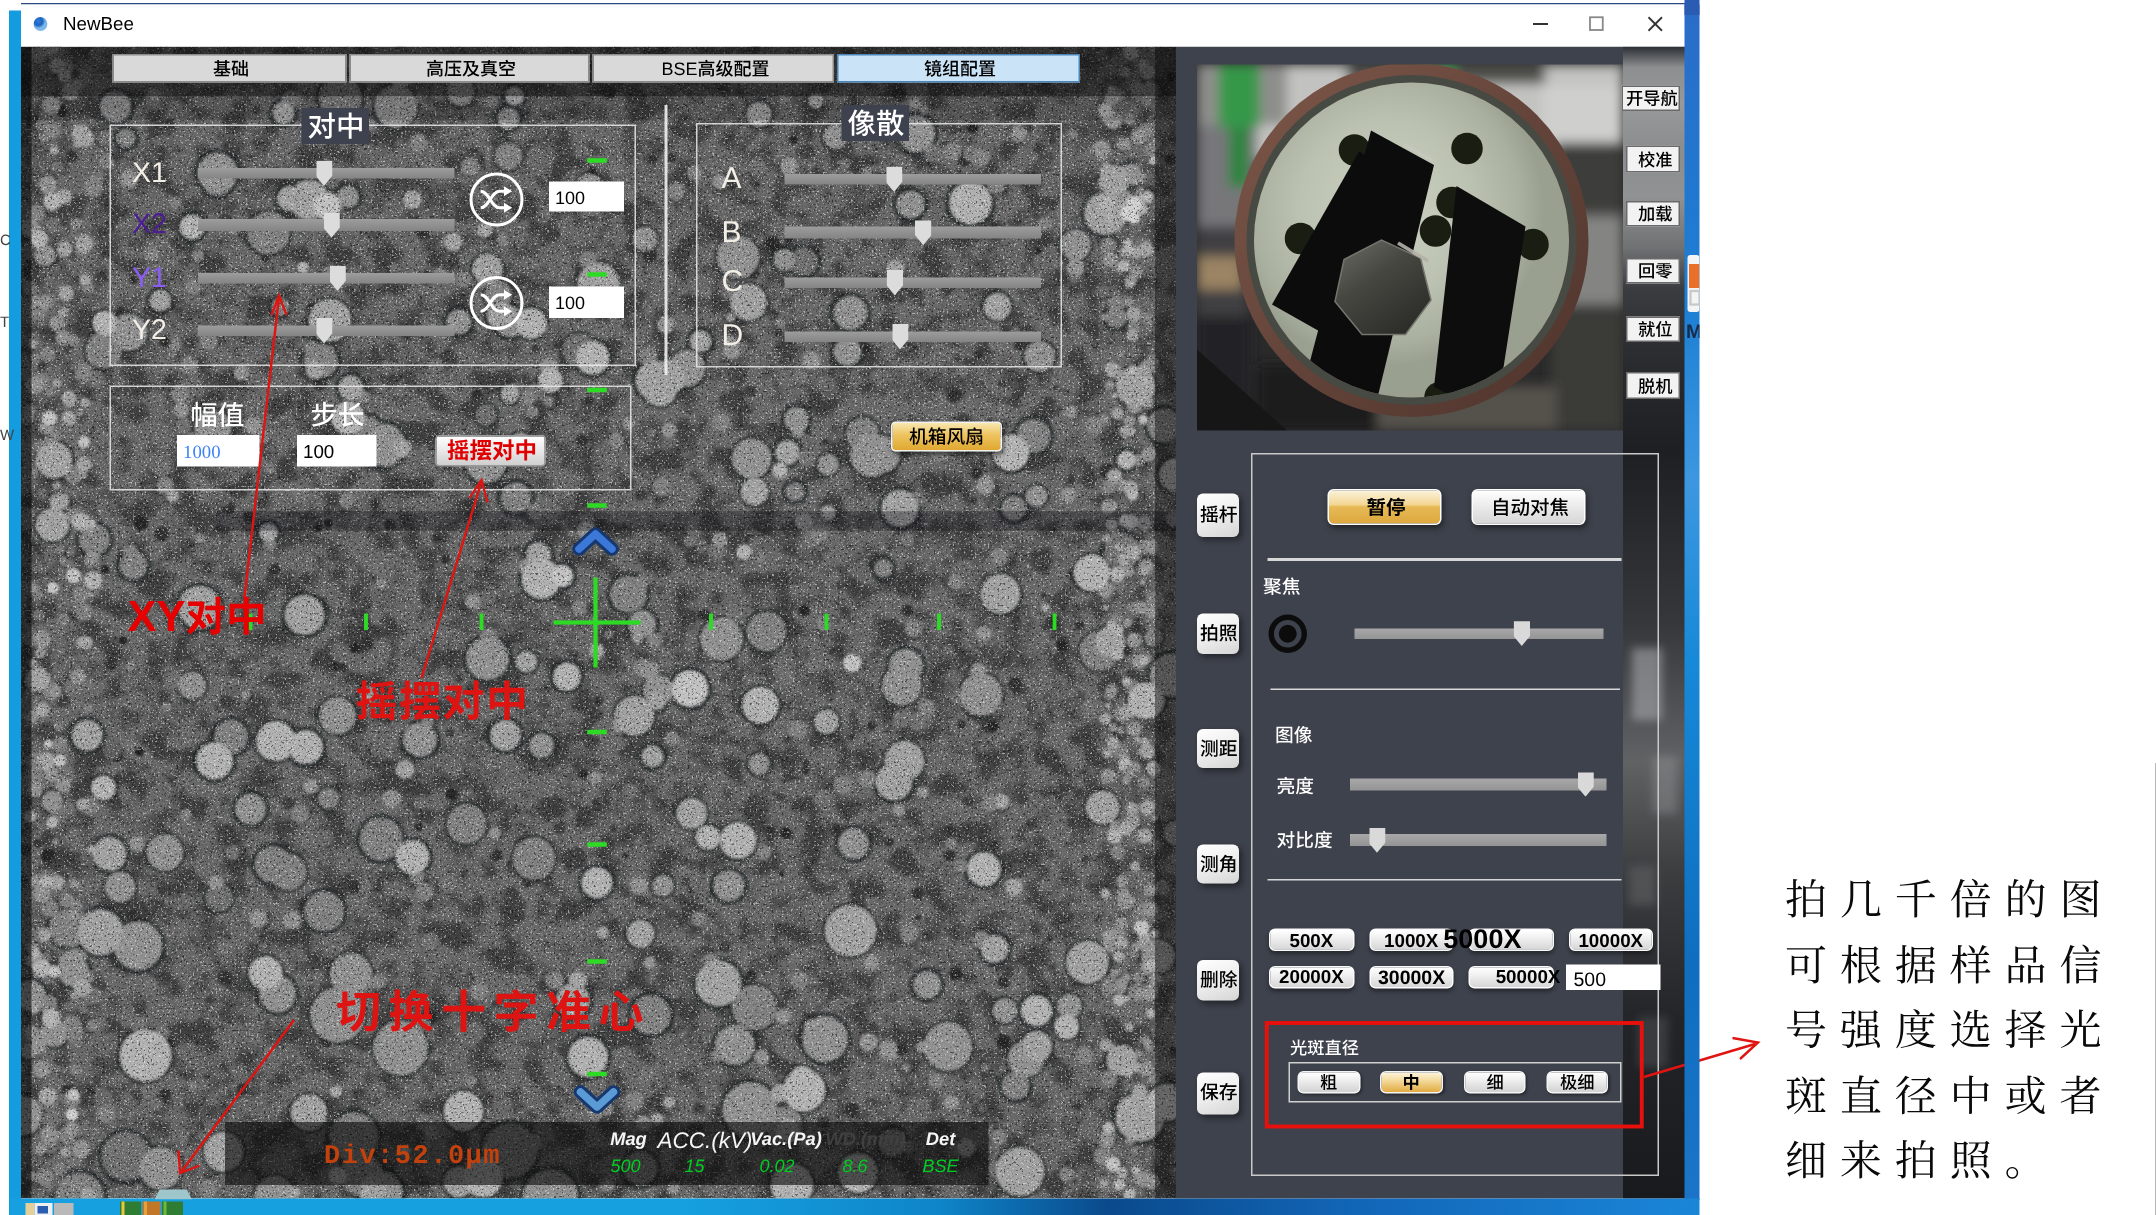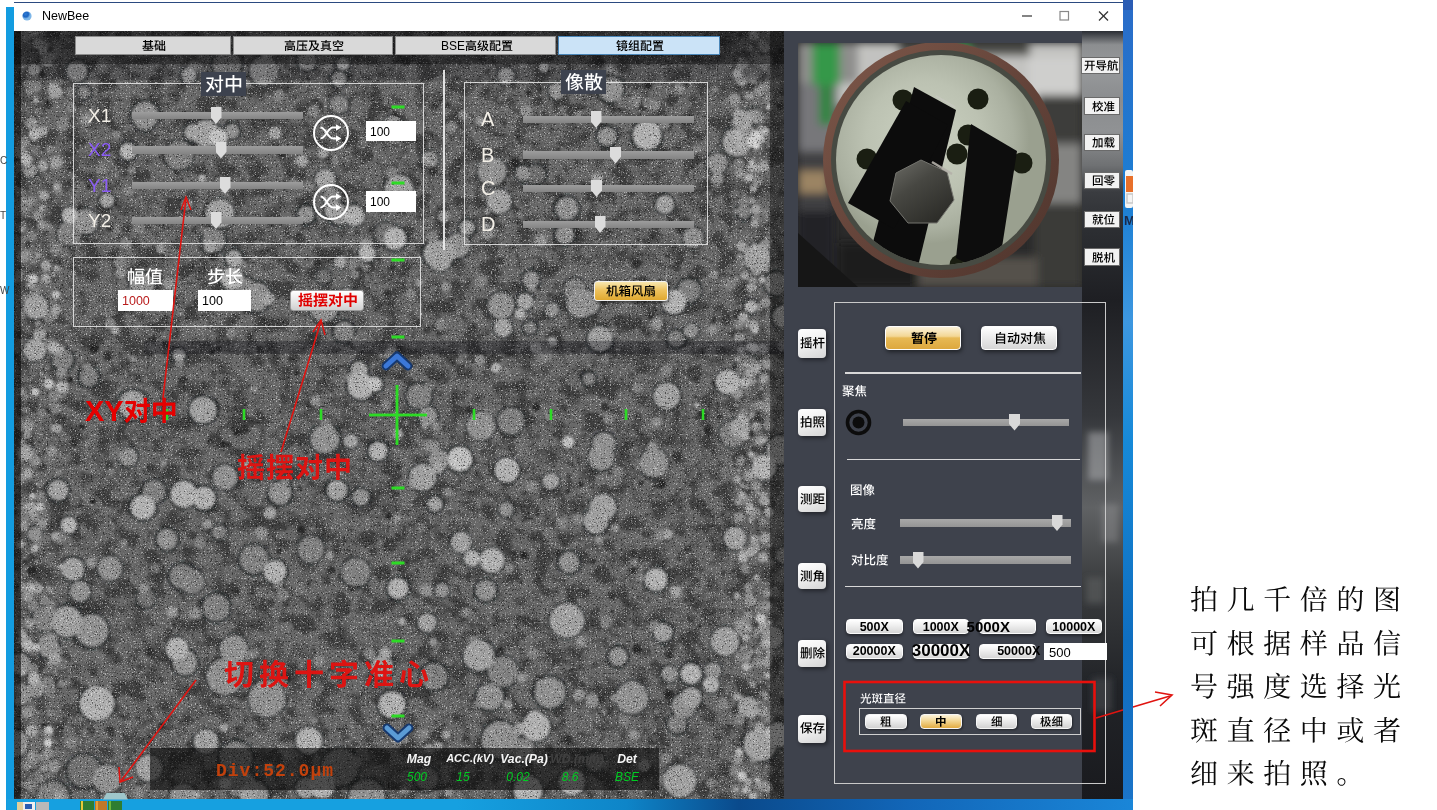--- a/index.html
+++ b/index.html
@@ -1989,21 +1989,21 @@
     <div style="position:absolute;left:201px;top:72px;width:45px;height:24px;background:#3d424e;"></div>
     <svg style="position:absolute;left:204.5px;top:75.0px;overflow:visible" width="1" height="1" aria-hidden="true">
       <g fill="#fff">
         <use href="#s12" transform="translate(0.0 16.0) scale(0.01900 -0.01900)"></use>
         <use href="#s13" transform="translate(19.0 16.0) scale(0.01900 -0.01900)"></use>
       </g>
     </svg>
     <div style="position:absolute;left:88px;top:104.5px;font-size:19px;color:#f3efe7;font-family:'Liberation Sans',sans-serif">X1</div>
     <div style="position:absolute;left:131.5px;top:111.7px;width:171px;height:7.6px;background:linear-gradient(#9d9d9d,#848484);"></div>
     <div style="position:absolute;left:210.5px;top:107.0px;width:11px;height:17px;background:#dcdcdc;clip-path:polygon(0 0,100% 0,100% 60%,50% 100%,0 60%)"></div>
-    <div style="position:absolute;left:88px;top:139px;font-size:19px;color:#8b5cf6;font-family:'Liberation Sans',sans-serif">X2</div>
+    <div style="position:absolute;left:88px;top:139px;font-size:19px;color:#4c1d95;font-family:'Liberation Sans',sans-serif">X2</div>
     <div style="position:absolute;left:131.5px;top:146.2px;width:171px;height:7.6px;background:linear-gradient(#9d9d9d,#848484);"></div>
     <div style="position:absolute;left:215.5px;top:141.5px;width:11px;height:17px;background:#dcdcdc;clip-path:polygon(0 0,100% 0,100% 60%,50% 100%,0 60%)"></div>
     <div style="position:absolute;left:88px;top:174.5px;font-size:19px;color:#8b5cf6;font-family:'Liberation Sans',sans-serif">Y1</div>
     <div style="position:absolute;left:131.5px;top:181.7px;width:171px;height:7.6px;background:linear-gradient(#9d9d9d,#848484);"></div>
     <div style="position:absolute;left:219.5px;top:177.0px;width:11px;height:17px;background:#dcdcdc;clip-path:polygon(0 0,100% 0,100% 60%,50% 100%,0 60%)"></div>
     <div style="position:absolute;left:88px;top:209.5px;font-size:19px;color:#f3efe7;font-family:'Liberation Sans',sans-serif">Y2</div>
     <div style="position:absolute;left:131.5px;top:216.7px;width:171px;height:7.6px;background:linear-gradient(#9d9d9d,#848484);"></div>
     <div style="position:absolute;left:210.5px;top:212.0px;width:11px;height:17px;background:#dcdcdc;clip-path:polygon(0 0,100% 0,100% 60%,50% 100%,0 60%)"></div>
     <svg style="position:absolute;left:312px;top:113.5px" width="38" height="38" viewBox="0 0 38 38">
 <g stroke="#fff" fill="none" stroke-width="2">
@@ -2038,21 +2038,21 @@
         <use href="#s15" transform="translate(18.0 15.1) scale(0.01800 -0.01800)"></use>
       </g>
     </svg>
     <svg style="position:absolute;left:207.0px;top:268.0px;overflow:visible" width="1" height="1" aria-hidden="true">
       <g fill="#fff">
         <use href="#s16" transform="translate(0.0 15.1) scale(0.01800 -0.01800)"></use>
         <use href="#s17" transform="translate(18.0 15.1) scale(0.01800 -0.01800)"></use>
       </g>
     </svg>
     <div style="position:absolute;left:117.5px;top:290px;width:55px;height:20.5px;background:#fff;"></div>
-    <div style="position:absolute;left:122px;top:294px;font-size:12.5px;color:#b91c1c;font-family:Liberation Sans, sans-serif">1000</div>
+    <div style="position:absolute;left:122px;top:294px;font-size:12.5px;color:#3b82f6;font-family:Liberation Serif, serif">1000</div>
     <div style="position:absolute;left:197.5px;top:290px;width:53.5px;height:20.5px;background:#fff;"></div>
     <div style="position:absolute;left:202px;top:294px;font-size:12.5px;color:#000;font-family:'Liberation Sans',sans-serif">100</div>
     <div style="position:absolute;left:289.5px;top:289.5px;width:74.5px;height:21.5px;background:linear-gradient(#ffffff,#e6e6e6 55%,#cfcfcf);border:1px solid #9a9a9a;border-radius:3px;"></div>
     <svg style="position:absolute;left:297.5px;top:293.0px;overflow:visible" width="1" height="1" aria-hidden="true">
       <g fill="#e00000">
         <use href="#b0" transform="translate(0.0 12.6) scale(0.01500 -0.01500)"></use>
         <use href="#b1" transform="translate(15.0 12.6) scale(0.01500 -0.01500)"></use>
         <use href="#b2" transform="translate(30.0 12.6) scale(0.01500 -0.01500)"></use>
         <use href="#b3" transform="translate(45.0 12.6) scale(0.01500 -0.01500)"></use>
       </g>
@@ -2225,27 +2225,27 @@
         <use href="#s53" transform="translate(25.0 10.5) scale(0.01250 -0.01250)"></use>
       </g>
     </svg>
     <div style="position:absolute;left:900px;top:556.4000000000001px;width:171px;height:7.6px;background:linear-gradient(#a8a8a8,#949494);"></div>
     <div style="position:absolute;left:912.5px;top:552.0px;width:11px;height:16.5px;background:#d9d9d9;clip-path:polygon(0 0,100% 0,100% 60%,50% 100%,0 60%)"></div>
     <div style="position:absolute;left:846px;top:619px;width:56.5px;height:15.2px;background:linear-gradient(#ffffff,#f0f0f0 40%,#d6d6d6);border:1px solid #fbfbfb;border-radius:4px;box-shadow:0 2px 3px rgba(0,0,0,0.4);"></div>
     <div style="position:absolute;left:846px;top:619px;width:56.5px;height:15.2px;display:flex;align-items:center;justify-content:center;font-size:12.5px;font-weight:bold;color:#000;font-family:'Liberation Sans',sans-serif">500X</div>
     <div style="position:absolute;left:912.8px;top:619px;width:56.5px;height:15.2px;background:linear-gradient(#ffffff,#f0f0f0 40%,#d6d6d6);border:1px solid #fbfbfb;border-radius:4px;box-shadow:0 2px 3px rgba(0,0,0,0.4);"></div>
     <div style="position:absolute;left:912.8px;top:619px;width:56px;height:15.2px;display:flex;align-items:center;justify-content:center;font-size:12.5px;font-weight:bold;color:#000;font-family:'Liberation Sans',sans-serif">1000X</div>
     <div style="position:absolute;left:979.2px;top:619px;width:56.5px;height:15.2px;background:linear-gradient(#ffffff,#f0f0f0 40%,#d6d6d6);border:1px solid #fbfbfb;border-radius:4px;box-shadow:0 2px 3px rgba(0,0,0,0.4);"></div>
-    <div style="position:absolute;left:960px;top:619px;width:56.5px;height:15.2px;display:flex;align-items:center;justify-content:center;font-size:15px;font-weight:bold;color:#000;font-family:'Liberation Sans',sans-serif">5000X</div>
+    <div style="position:absolute;left:960px;top:619px;width:56.5px;height:15.2px;display:flex;align-items:center;justify-content:center;font-size:18px;font-weight:bold;color:#000;font-family:'Liberation Sans',sans-serif">5000X</div>
     <div style="position:absolute;left:1045.6px;top:619px;width:56.5px;height:15.2px;background:linear-gradient(#ffffff,#f0f0f0 40%,#d6d6d6);border:1px solid #fbfbfb;border-radius:4px;box-shadow:0 2px 3px rgba(0,0,0,0.4);"></div>
     <div style="position:absolute;left:1045.6px;top:619px;width:56.5px;height:15.2px;display:flex;align-items:center;justify-content:center;font-size:12.5px;font-weight:bold;color:#000;font-family:'Liberation Sans',sans-serif">10000X</div>
     <div style="position:absolute;left:846px;top:643.8px;width:56.5px;height:15.2px;background:linear-gradient(#ffffff,#f0f0f0 40%,#d6d6d6);border:1px solid #fbfbfb;border-radius:4px;box-shadow:0 2px 3px rgba(0,0,0,0.4);"></div>
     <div style="position:absolute;left:846px;top:643.8px;width:56.5px;height:15.2px;display:flex;align-items:center;justify-content:center;font-size:12.5px;font-weight:bold;color:#000;font-family:'Liberation Sans',sans-serif">20000X</div>
     <div style="position:absolute;left:912.8px;top:643.8px;width:56.5px;height:15.2px;background:linear-gradient(#ffffff,#f0f0f0 40%,#d6d6d6);border:1px solid #fbfbfb;border-radius:4px;box-shadow:0 2px 3px rgba(0,0,0,0.4);"></div>
-    <div style="position:absolute;left:912.8px;top:643.8px;width:56.5px;height:15.2px;display:flex;align-items:center;justify-content:center;font-size:17px;font-weight:bold;color:#000;font-family:'Liberation Sans',sans-serif">30000X</div>
+    <div style="position:absolute;left:912.8px;top:643.8px;width:56.5px;height:15.2px;display:flex;align-items:center;justify-content:center;font-size:13px;font-weight:bold;color:#000;font-family:'Liberation Sans',sans-serif">30000X</div>
     <div style="position:absolute;left:979.2px;top:643.8px;width:56.5px;height:15.2px;background:linear-gradient(#ffffff,#f0f0f0 40%,#d6d6d6);border:1px solid #fbfbfb;border-radius:4px;box-shadow:0 2px 3px rgba(0,0,0,0.4);"></div>
     <div style="position:absolute;left:979.2px;top:643.8px;width:79px;height:15.2px;display:flex;align-items:center;justify-content:center;font-size:12.5px;font-weight:bold;color:#000;font-family:'Liberation Sans',sans-serif">50000X</div>
     <div style="position:absolute;left:1044px;top:642.5px;width:63px;height:17.5px;background:#fff;"></div>
     <div style="position:absolute;left:1049px;top:645px;font-size:13px;color:#000;font-family:'Liberation Sans',sans-serif">500</div>
     <svg style="position:absolute;left:859.5px;top:693.0px;overflow:visible" width="1" height="1" aria-hidden="true">
       <g fill="#fff">
         <use href="#s55" transform="translate(0.0 9.7) scale(0.01150 -0.01150)"></use>
         <use href="#s56" transform="translate(11.5 9.7) scale(0.01150 -0.01150)"></use>
         <use href="#s57" transform="translate(23.0 9.7) scale(0.01150 -0.01150)"></use>
         <use href="#s58" transform="translate(34.5 9.7) scale(0.01150 -0.01150)"></use>
@@ -2273,21 +2273,21 @@
     <div style="position:absolute;left:1030.5px;top:714px;width:41.5px;height:14.5px;background:linear-gradient(#ffffff,#ececec 45%,#d2d2d2);border:1px solid #f5f5f5;border-radius:4px;box-shadow:1px 1px 2px rgba(0,0,0,0.4);"></div>
     <svg style="position:absolute;left:1039.8px;top:715.8px;overflow:visible" width="1" height="1" aria-hidden="true">
       <g fill="#000">
         <use href="#s61" transform="translate(0.0 9.7) scale(0.01150 -0.01150)"></use>
         <use href="#s60" transform="translate(11.5 9.7) scale(0.01150 -0.01150)"></use>
       </g>
     </svg>
     <div style="position:absolute;left:150px;top:748px;width:509px;height:42px;background:rgba(8,8,8,0.6);"></div>
     <div style="position:absolute;left:216px;top:761px;font-size:18px;font-weight:bold;color:#c2410c;font-family:'Liberation Mono',monospace;letter-spacing:1px">Div:52.0μm</div>
     <div style="position:absolute;left:419px;top:752px;transform:translateX(-50%);font-size:12.2px;font-weight:bold;font-style:italic;color:#f5f5f5;font-family:'Liberation Sans',sans-serif">Mag</div>
-    <div style="position:absolute;left:470px;top:752px;transform:translateX(-50%);font-size:11px;font-weight:bold;font-style:italic;color:#f5f5f5;font-family:'Liberation Sans',sans-serif">ACC.(kV)</div>
+    <div style="position:absolute;left:470px;top:752px;transform:translateX(-50%);font-size:15px;font-weight:normal;font-style:italic;color:#f5f5f5;font-family:'Liberation Sans',sans-serif">ACC.(kV)</div>
     <div style="position:absolute;left:524px;top:752px;transform:translateX(-50%);font-size:12.2px;font-weight:bold;font-style:italic;color:#f5f5f5;font-family:'Liberation Sans',sans-serif">Vac.(Pa)</div>
     <div style="position:absolute;left:577px;top:752px;transform:translateX(-50%);font-size:12.2px;font-weight:bold;font-style:italic;color:#404040;font-family:'Liberation Sans',sans-serif">WD.(mm)</div>
     <div style="position:absolute;left:627px;top:752px;transform:translateX(-50%);font-size:12.2px;font-weight:bold;font-style:italic;color:#f5f5f5;font-family:'Liberation Sans',sans-serif">Det</div>
     <div style="position:absolute;left:417px;top:770px;transform:translateX(-50%);font-size:12px;font-style:italic;color:#00cc22;font-family:'Liberation Sans',sans-serif">500</div>
     <div style="position:absolute;left:463px;top:770px;transform:translateX(-50%);font-size:12px;font-style:italic;color:#00cc22;font-family:'Liberation Sans',sans-serif">15</div>
     <div style="position:absolute;left:518px;top:770px;transform:translateX(-50%);font-size:12px;font-style:italic;color:#00cc22;font-family:'Liberation Sans',sans-serif">0.02</div>
     <div style="position:absolute;left:570px;top:770px;transform:translateX(-50%);font-size:12px;font-style:italic;color:#00cc22;font-family:'Liberation Sans',sans-serif">8.6</div>
     <div style="position:absolute;left:627px;top:770px;transform:translateX(-50%);font-size:12px;font-style:italic;color:#00cc22;font-family:'Liberation Sans',sans-serif">BSE</div>
     <svg style="position:absolute;left:0;top:0" width="1437" height="810" viewBox="0 0 1437 810">
       <g fill="#2ddb25">

